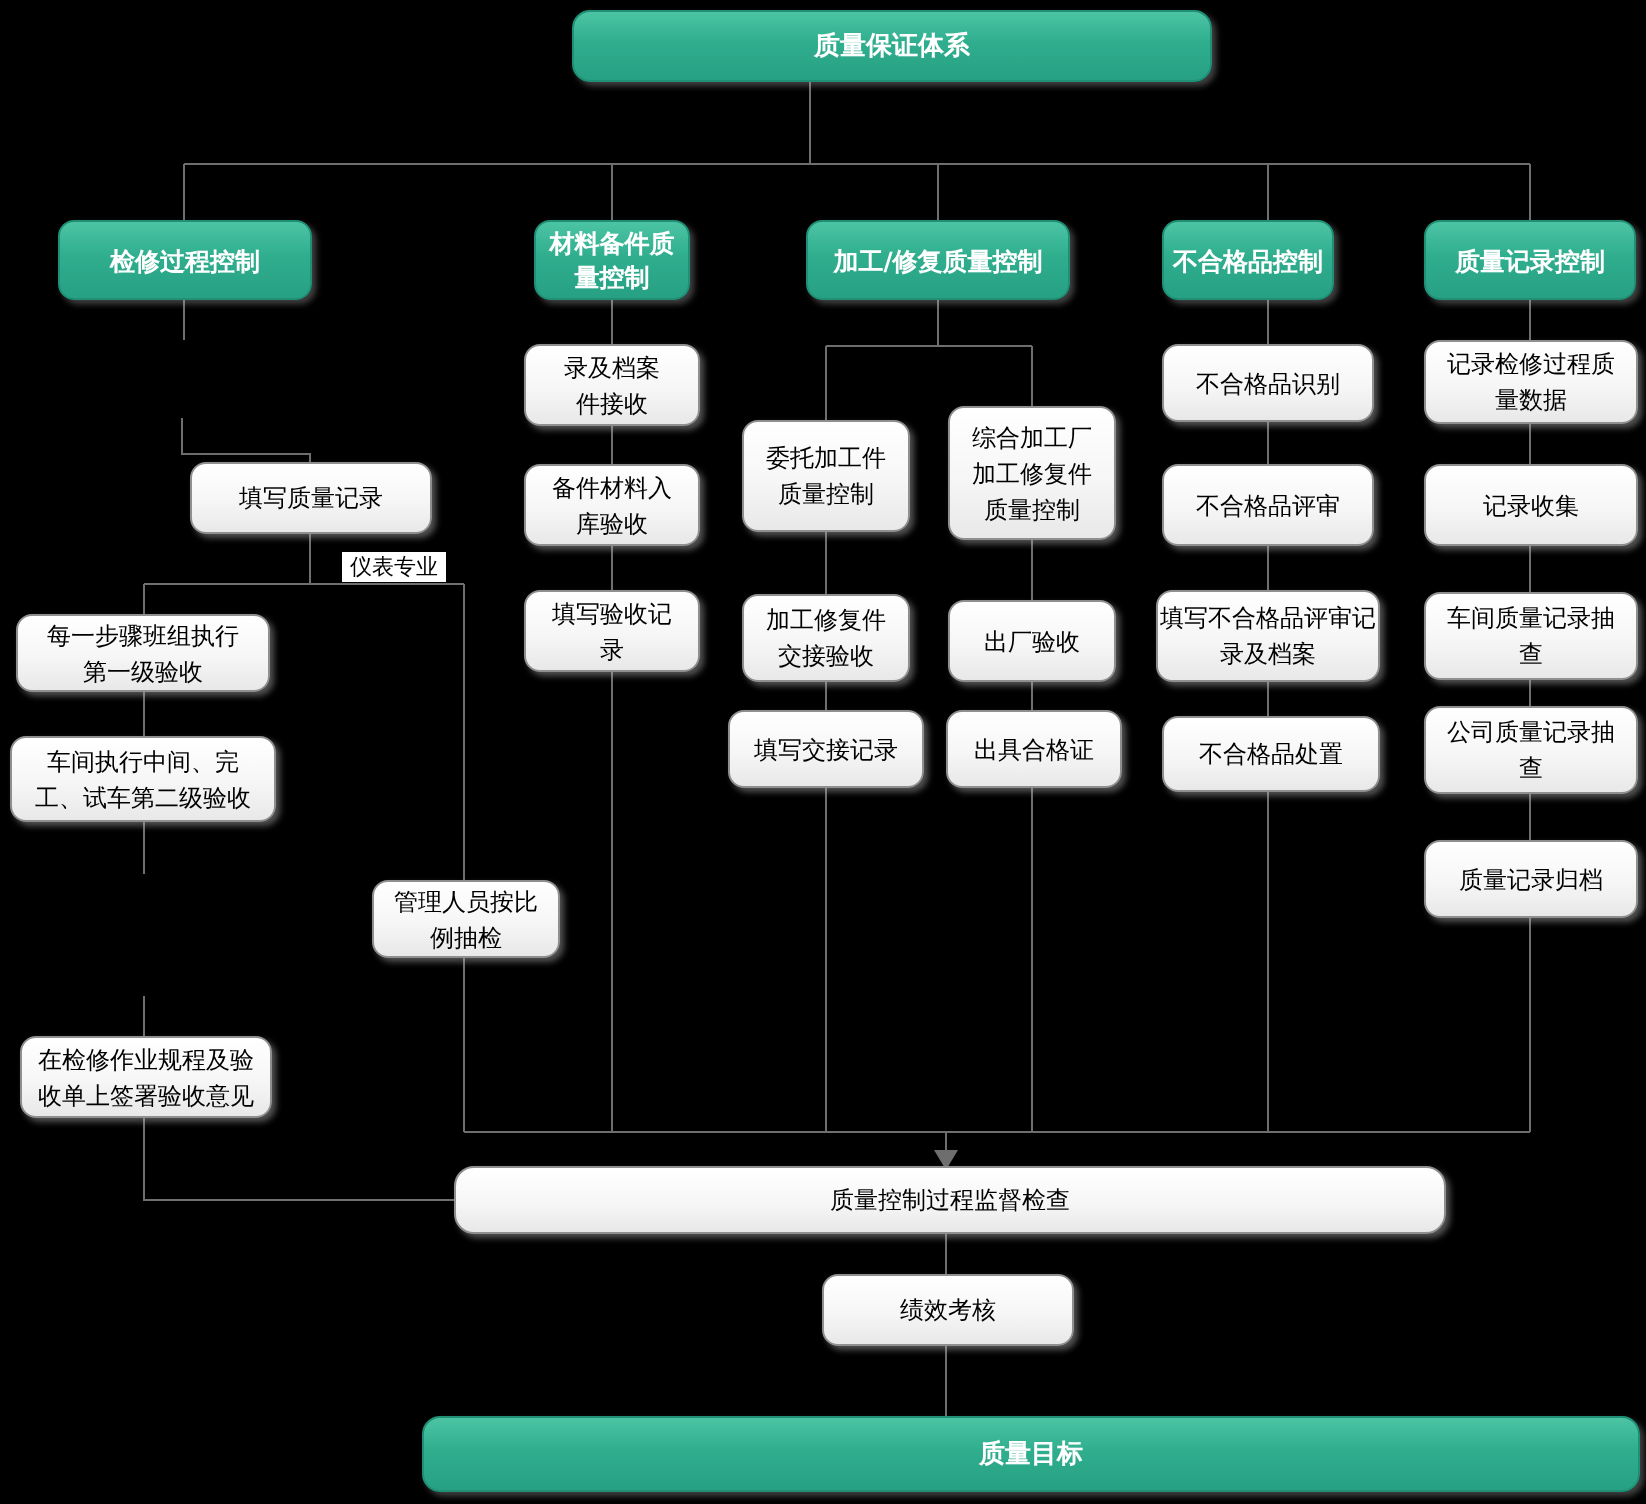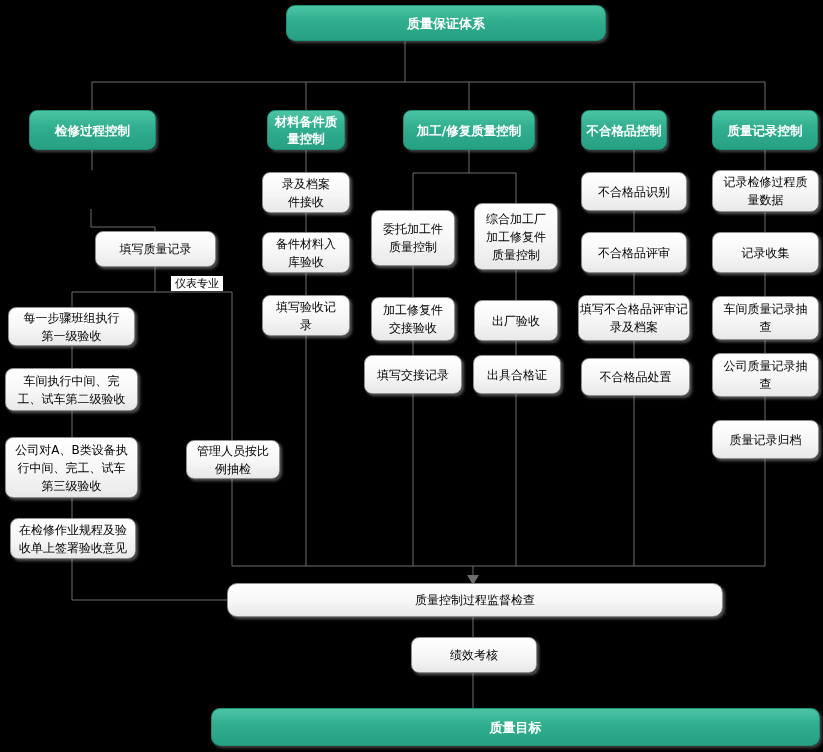--- a/index.html
+++ b/index.html
@@ -47,23 +47,20 @@
   <div class="node gbox" style="left:403px;top:110px;width:132px;height:40px">加工/修复质量控制</div>
   <div class="node gbox" style="left:581px;top:110px;width:86px;height:40px">不合格品控制</div>
   <div class="node gbox" style="left:712px;top:110px;width:106px;height:40px">质量记录控制</div>
 
   <div class="node wbox" style="left:95px;top:231px;width:121px;height:36px">填写质量记录</div>
   <div class="tag" style="left:171px;top:276px;width:52px;height:15px">仪表专业</div>
   <div class="node wbox" style="left:8px;top:307px;width:127px;height:39px">每一步骤班组执行
 第一级验收</div>
   <div class="node wbox" style="left:5px;top:368px;width:133px;height:43px">车间执行中间、完
 工、试车第二级验收</div>
-  <div class="node wbox" style="left:5px;top:437px;width:133px;height:61px">公司对A、B类设备执
-行中间、完工、试车
-第三级验收</div>
   <div class="node wbox" style="left:10px;top:518px;width:126px;height:41px">在检修作业规程及验
 收单上签署验收意见</div>
   <div class="node wbox" style="left:186px;top:440px;width:94px;height:39px">管理人员按比
 例抽检</div>
 
   <div class="node wbox" style="left:262px;top:172px;width:88px;height:41px">录及档案
 件接收</div>
   <div class="node wbox" style="left:262px;top:232px;width:88px;height:41px">备件材料入
 库验收</div>
   <div class="node wbox" style="left:262px;top:295px;width:88px;height:41px">填写验收记

